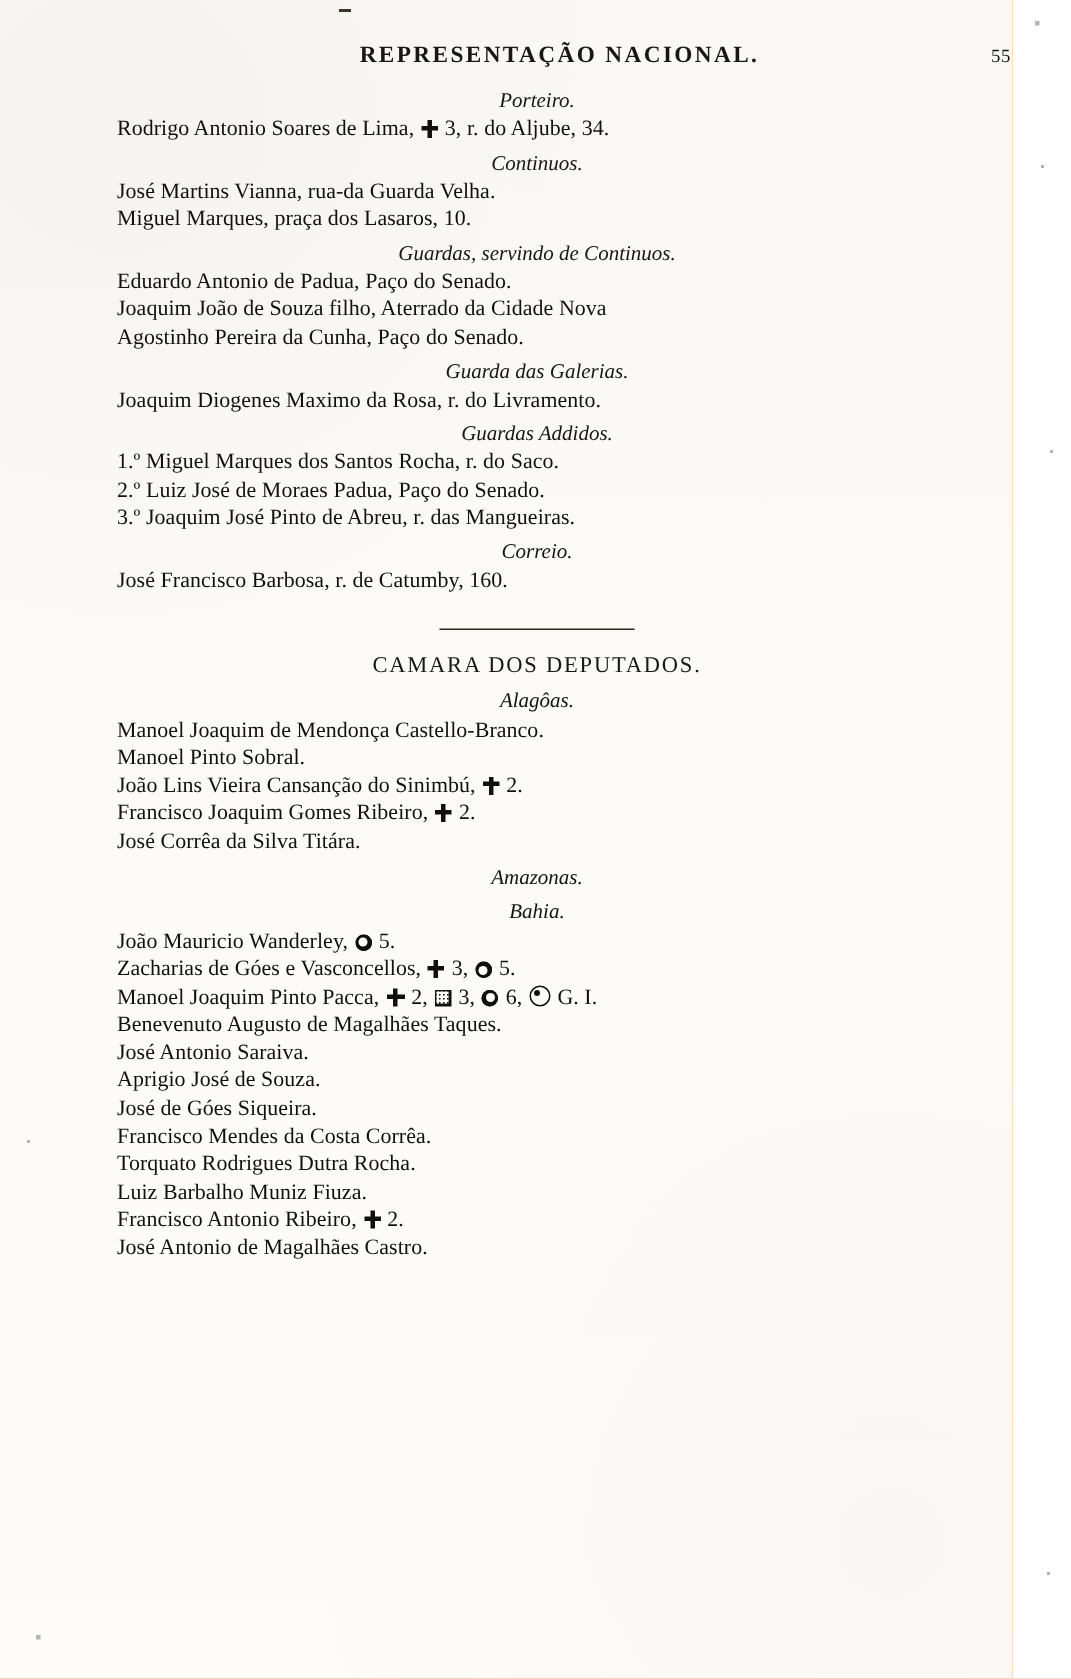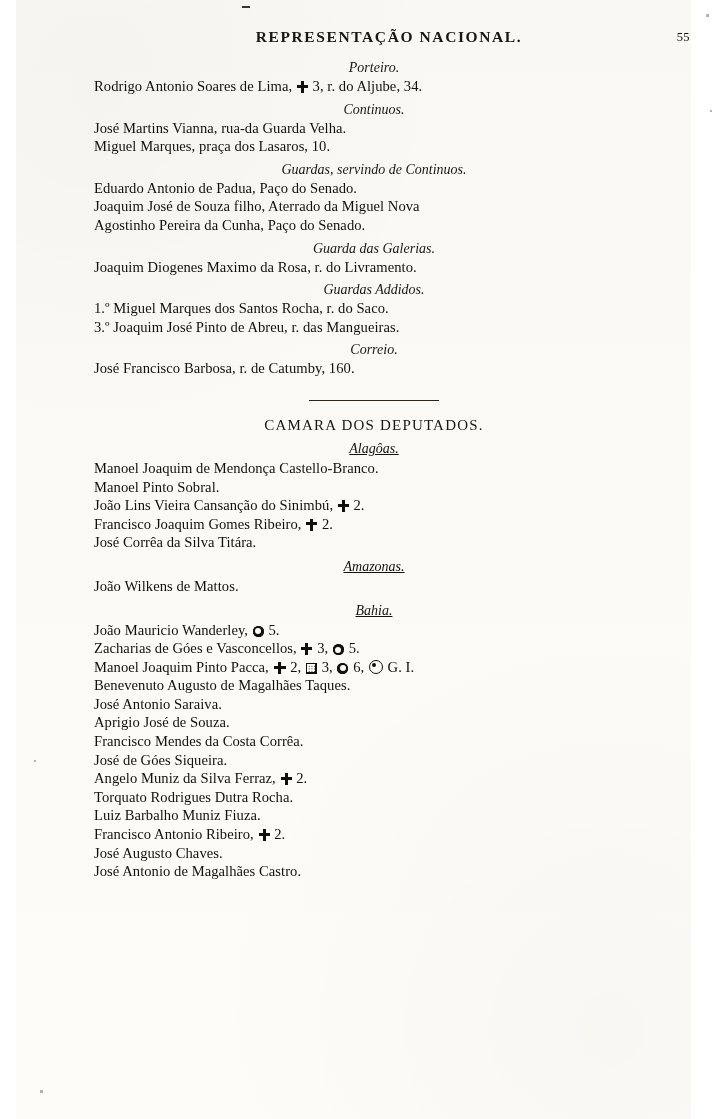--- a/index.html
+++ b/index.html
@@ -10,21 +10,21 @@
   body {
     width: 714px;
     height: 1119px;
     position: relative;
     font-family: "Liberation Serif", serif;
     color: #15120e;
     overflow: hidden;
   }
   .page {
     position: absolute;
-    left: 16px; top: 0;
+    left: 0; top: 0;
     width: 675px;
     height: 1119px;
     background: #f97316;
   }
   
   .paper-tint {
     position: absolute;
     inset: 0;
     background:
       radial-gradient(circle at 12% 8%, rgba(0,0,0,0.018), rgba(0,0,0,0) 30%),
@@ -86,21 +86,20 @@
     width: 130px;
     height: 0;
     border-top: 1.6px solid #2a241c;
     margin: 22px auto 16px auto;
   }
   .province {
     text-align: center;
     font-style: italic;
     font-size: 14px;
     margin: 7px 0 2px 0;
-    text-decoration: underline;
   }
   
   .orn {
     display: inline-block;
     position: relative;
     vertical-align: -2px;
     margin: 0 1px;
   }
   .orn-cross {
     width: 11px; height: 12px;
@@ -219,29 +218,30 @@
         <span class="orn orn-cross"></span>
         <span>3, r. do Aljube, 34.</span>
       </div>
 
       <div class="section-head">Continuos.</div>
       <div class="entry">José Martins Vianna, rua-da Guarda Velha.</div>
       <div class="entry">Miguel Marques, praça dos Lasaros, 10.</div>
 
       <div class="section-head">Guardas, servindo de Continuos.</div>
       <div class="entry">Eduardo Antonio de Padua, Paço do Senado.</div>
-      <div class="entry">Joaquim José de Souza filho, Aterrado da Miguel Nova</div>
+      <div class="entry">Joaquim João de Souza filho, Aterrado da Cidade Nova</div>
 
       <div class="entry">Agostinho Pereira da Cunha, Paço do Senado.</div>
 
       <div class="section-head">Guarda das Galerias.</div>
       <div class="entry">Joaquim Diogenes Maximo da Rosa, r. do Livramento.</div>
 
       <div class="section-head">Guardas Addidos.</div>
       <div class="entry">1.º Miguel Marques dos Santos Rocha, r. do Saco.</div>
+      <div class="entry">2.º Luiz José de Moraes Padua, Paço do Senado.</div>
       <div class="entry">3.º Joaquim José Pinto de Abreu, r. das Mangueiras.</div>
 
       <div class="section-head">Correio.</div>
       <div class="entry">José Francisco Barbosa, r. de Catumby, 160.</div>
     </div>
 
     <div class="rule"></div>
 
     <div class="chamber-title">CAMARA DOS DEPUTADOS.</div>
 
@@ -256,21 +256,20 @@
         <span>2.</span>
       </div>
       <div class="entry">
         <span>Francisco Joaquim Gomes Ribeiro,</span>
         <span class="orn orn-cross"></span>
         <span>2.</span>
       </div>
       <div class="entry">José Corrêa da Silva Titára.</div>
 
       <div class="province">Amazonas.</div>
-      <div class="entry">João Wilkens de Mattos.</div>
 
       <div class="province">Bahia.</div>
 
       <div class="entry">
         <span>João Mauricio Wanderley,</span>
         <span class="orn orn-star"></span>
         <span>5.</span>
       </div>
 
       <div class="entry">
@@ -289,35 +288,29 @@
         <span>3,</span>
         <span class="orn orn-star"></span>
         <span>6,</span>
         <span class="orn orn-ring"></span>
         <span>G. I.</span>
       </div>
 
       <div class="entry">Benevenuto Augusto de Magalhães Taques.</div>
       <div class="entry">José Antonio Saraiva.</div>
       <div class="entry">Aprigio José de Souza.</div>
+      <div class="entry">José de Góes Siqueira.</div>
       <div class="entry">Francisco Mendes da Costa Corrêa.</div>
-      <div class="entry">José de Góes Siqueira.</div>
-
-      <div class="entry">
-        <span>Angelo Muniz da Silva Ferraz,</span>
-        <span class="orn orn-cross"></span>
-        <span>2.</span>
-      </div>
+
 
       <div class="entry">Torquato Rodrigues Dutra Rocha.</div>
       <div class="entry">Luiz Barbalho Muniz Fiuza.</div>
 
       <div class="entry">
         <span>Francisco Antonio Ribeiro,</span>
         <span class="orn orn-cross"></span>
         <span>2.</span>
       </div>
 
-      <div class="entry">José Augusto Chaves.</div>
       <div class="entry">José Antonio de Magalhães Castro.</div>
     </div>
   </div>
 </div>
 
 </body></html>

